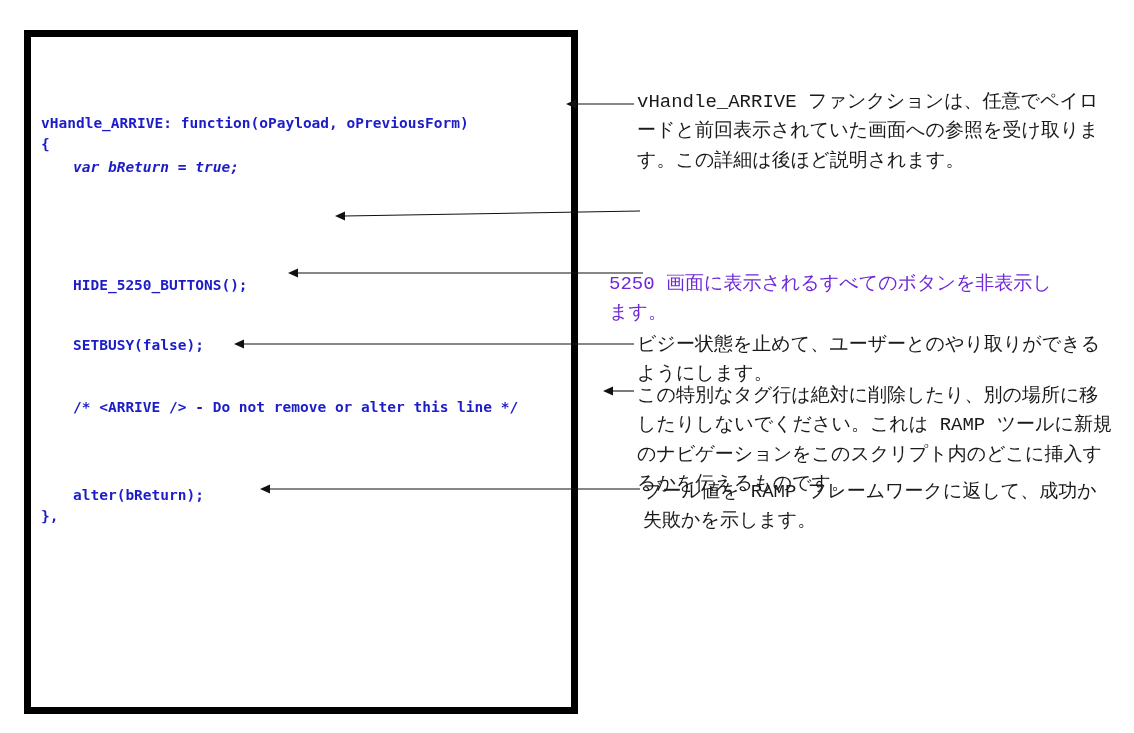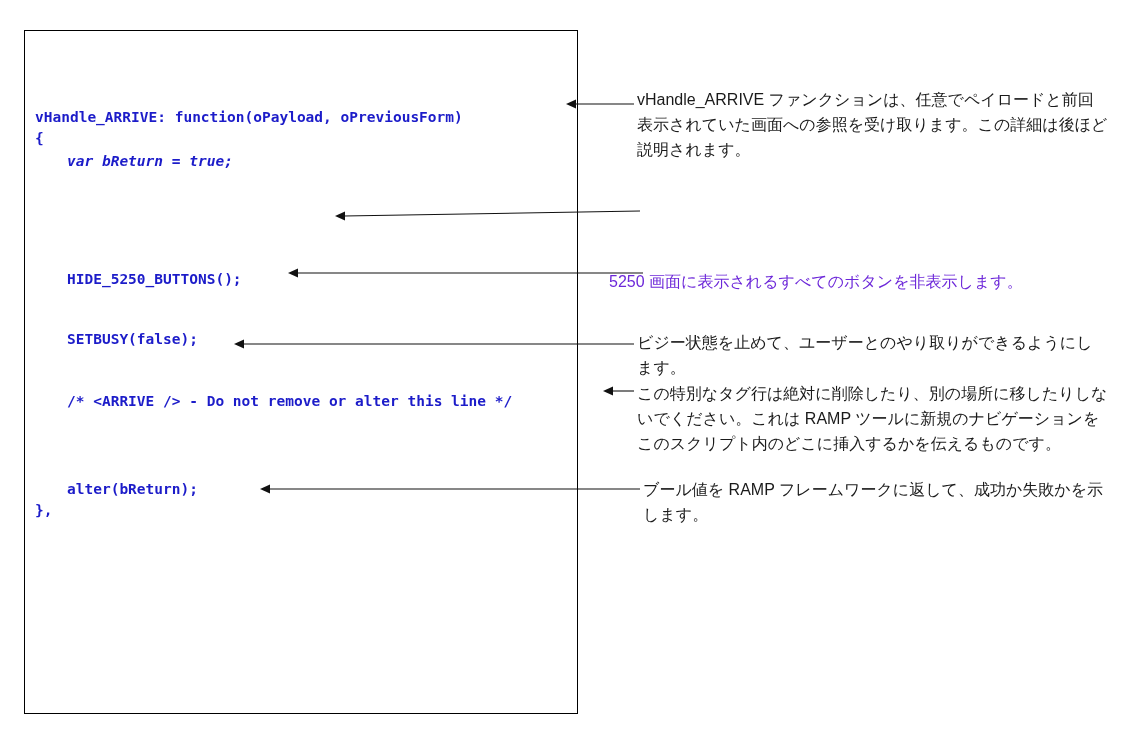--- a/index.html
+++ b/index.html
@@ -17,38 +17,38 @@
     background: #ffffff;
     overflow: hidden;
   }
   
   #code-panel {
     position: absolute;
     left: 24px;
     top: 30px;
     width: 554px;
     height: 684px;
-    border: 1px solid #000000;
+    border: 7px solid #000000;
     background: #ffffff;
     box-sizing: border-box;
   }
   .code-line {
     position: absolute;
     font-family: "DejaVu Sans Mono", monospace;
     font-weight: bold;
     font-size: 14.5px;
     color: #1c1cc9;
     white-space: pre;
     letter-spacing: 0px;
   }
   
   .note {
     position: absolute;
-    font-family: Liberation Sans, sans-serif;
-    font-size: 16px;
+    font-family: Liberation Mono, monospace;
+    font-size: 19px;
     color: #1a1a1a;
     line-height: 1.55;
   }
   
   #arrows {
     position: absolute;
     left: 0;
     top: 0;
     width: 1134px;
     height: 733px;

